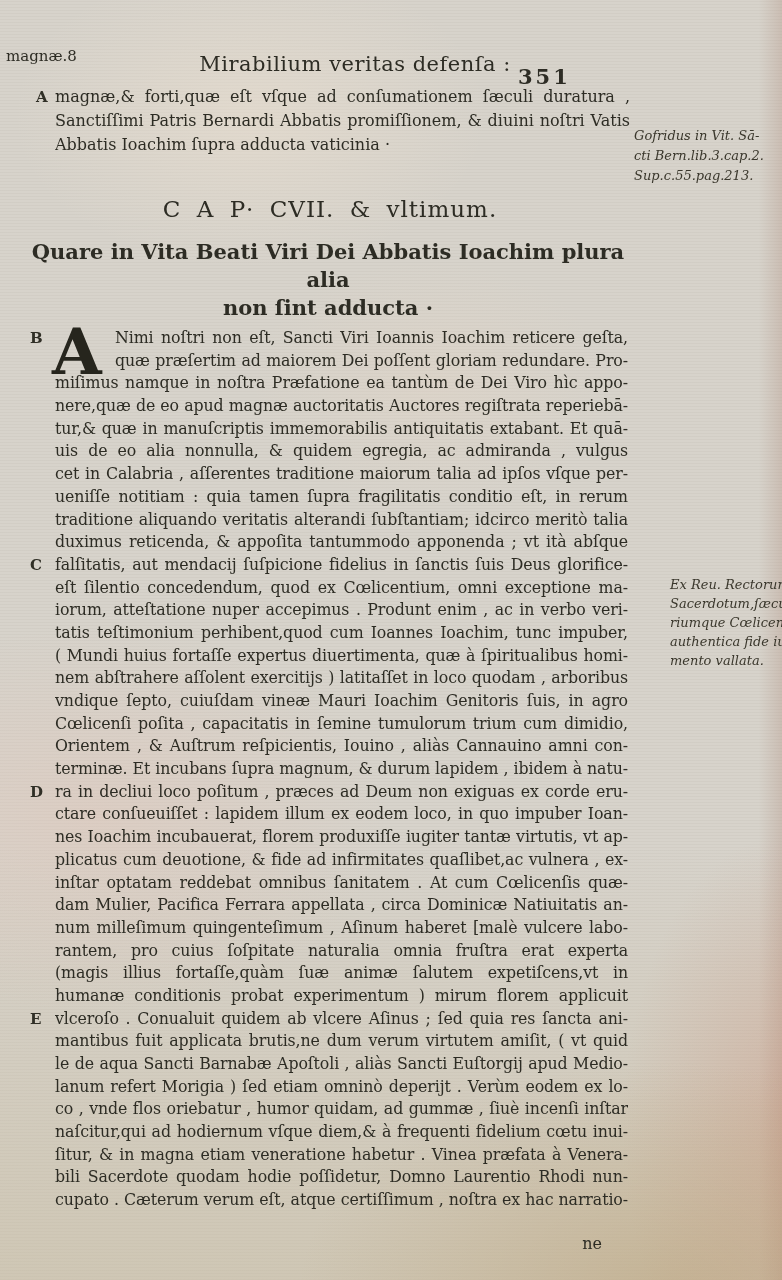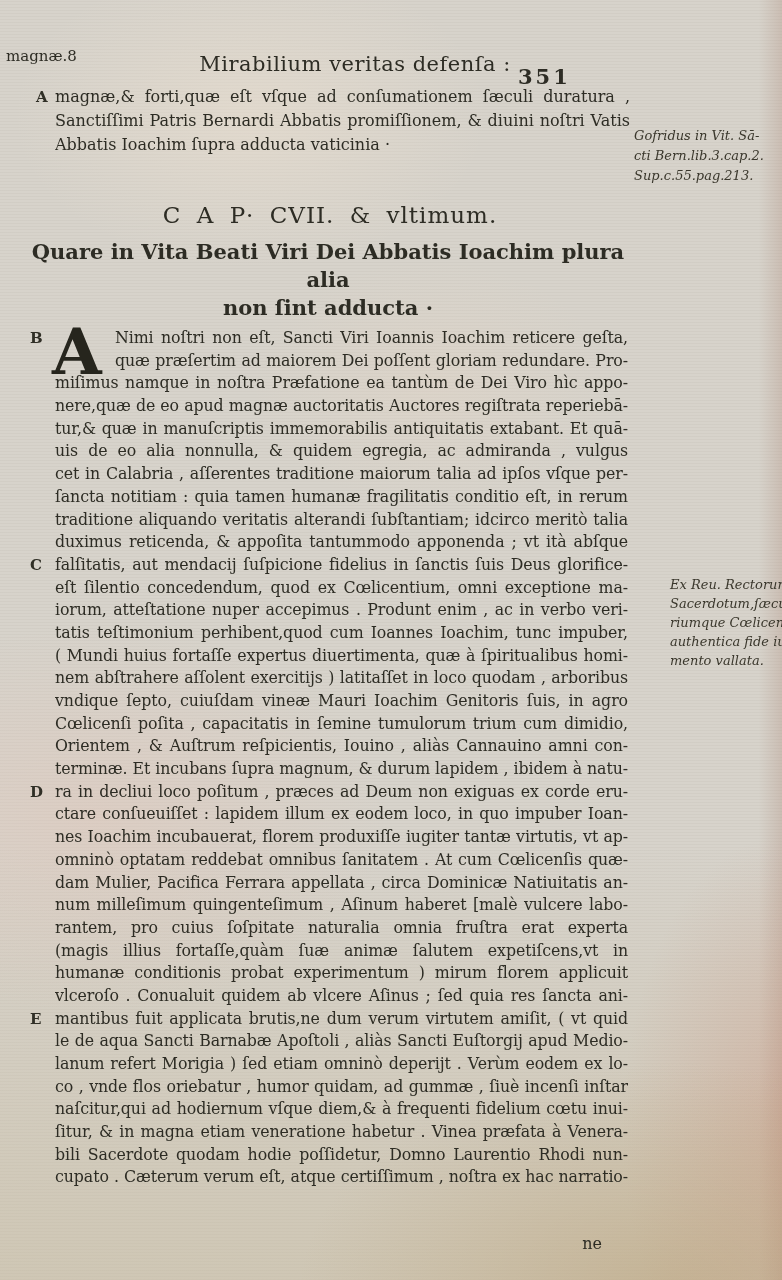--- a/index.html
+++ b/index.html
@@ -24,21 +24,21 @@
   .running-title{position:absolute;left:140px;top:52px;width:430px;text-align:center;
     font-size:21px;font-weight:normal;letter-spacing:.5px;}
   .page-number{position:absolute;left:518px;top:64px;font-size:21px;letter-spacing:3px;font-weight:bold;}
 
   .intro{position:absolute;left:55px;top:85px;width:575px;font-size:16px;}
   .intro .iline{height:24px;line-height:24px;overflow:hidden;}
   .jfull{text-align:justify;text-align-last:justify;}
   .margin-letter{position:absolute;font-size:15px;font-weight:bold;color:#302f26;}
   .ml-a{left:36px;top:88px;}
 
-  .cap-heading{position:absolute;left:0;top:202px;width:660px;text-align:center;
+  .cap-heading{position:absolute;left:0;top:196px;width:660px;text-align:center;
     font-size:23px;word-spacing:7px;letter-spacing:1px;}
   .subtitle{position:absolute;left:8px;top:238px;width:640px;text-align:center;
     font-size:21px;line-height:28px;font-weight:600;}
 
   .body-block{position:absolute;left:55px;top:327px;width:573px;font-size:15.8px;letter-spacing:-.1px;}
   .bline{height:22.7px;line-height:22.7px;overflow:hidden;text-align:justify;text-align-last:justify;}
   .bline.ind{padding-left:60px;}
   .drop-cap{position:absolute;left:-3px;top:-5px;font-size:64px;line-height:60px;font-weight:bold;color:#26251d;}
 
   .margin-note{position:absolute;left:634px;width:148px;font-style:italic;font-size:13px;color:#3a372c;}
@@ -85,37 +85,38 @@
   <div class="body-block">
     <span class="drop-cap">A</span>
     <div id="body-lines">
         <div class="bline ind">Nimi noſtri non eſt, Sancti Viri Ioannis Ioachim reticere geſta,</div>
         <div class="bline ind">quæ præſertim ad maiorem Dei poſſent gloriam redundare. Pro-</div>
         <div class="bline">miſimus namque in noſtra Præfatione ea tantùm de Dei Viro hìc appo-</div>
         <div class="bline">nere,quæ de eo apud magnæ auctoritatis Auctores regiſtrata reperiebā-</div>
         <div class="bline">tur,&amp; quæ in manuſcriptis immemorabilis antiquitatis extabant. Et quā-</div>
         <div class="bline">uis de eo alia nonnulla, &amp; quidem egregia, ac admiranda , vulgus prædi-</div>
         <div class="bline">cet in Calabria , aſſerentes traditione maiorum talia ad ipſos vſque per-</div>
-        <div class="bline">ſancta notitiam : quia tamen humanæ fragilitatis conditio eſt, in rerum</div>
+        <div class="bline">ueniſſe notitiam : quia tamen ſupra fragilitatis conditio eſt, in rerum</div>
         <div class="bline">traditione aliquando veritatis alterandi ſubſtantiam; idcirco meritò talia</div>
         <div class="bline">duximus reticenda, &amp; appoſita tantummodo apponenda ; vt ità abſque</div>
         <div class="bline">falſitatis, aut mendacij ſuſpicione fidelius in ſanctis ſuis Deus glorifice-</div>
         <div class="bline">eſt ſilentio concedendum, quod ex Cœlicentium, omni exceptione ma-</div>
         <div class="bline">iorum, atteſtatione nuper accepimus . Produnt enim , ac in verbo veri-</div>
         <div class="bline">tatis teſtimonium perhibent,quod cum Ioannes Ioachim, tunc impuber,</div>
         <div class="bline">( Mundi huius fortaſſe expertus diuertimenta, quæ à ſpiritualibus homi-</div>
         <div class="bline">nem abſtrahere aſſolent exercitijs ) latitaſſet in loco quodam , arboribus</div>
         <div class="bline">vndique ſepto, cuiuſdam vineæ Mauri Ioachim Genitoris ſuis, in agro</div>
         <div class="bline">Cœlicenſi poſita , capacitatis in ſemine tumulorum trium cum dimidio,</div>
         <div class="bline">Orientem , &amp; Auſtrum reſpicientis, Iouino , aliàs Cannauino amni con-</div>
         <div class="bline">terminæ. Et incubans ſupra magnum, &amp; durum lapidem , ibidem à natu-</div>
         <div class="bline">ra in decliui loco poſitum , præces ad Deum non exiguas ex corde eru-</div>
         <div class="bline">ctare conſueuiſſet : lapidem illum ex eodem loco, in quo impuber Ioan-</div>
         <div class="bline">nes Ioachim incubauerat, florem produxiſſe iugiter tantæ virtutis, vt ap-</div>
-        <div class="bline">omninò optatam reddebat omnibus ſanitatem . At cum Cœlicenſis quæ-</div>
+        <div class="bline">plicatus cum deuotione, &amp; fide ad infirmitates quaſlibet,ac vulnera , ex-</div>
+        <div class="bline">inſtar optatam reddebat omnibus ſanitatem . At cum Cœlicenſis quæ-</div>
         <div class="bline">dam Mulier, Pacifica Ferrara appellata , circa Dominicæ Natiuitatis an-</div>
         <div class="bline">num milleſimum quingenteſimum , Aſinum haberet [malè vulcere labo-</div>
         <div class="bline">rantem, pro cuius ſoſpitate naturalia omnia fruſtra erat experta remedia,</div>
         <div class="bline">(magis illius fortaſſe,quàm ſuæ animæ ſalutem expetiſcens,vt in ſimilibus</div>
         <div class="bline">humanæ conditionis probat experimentum ) mirum florem applicuit</div>
         <div class="bline">vlceroſo . Conualuit quidem ab vlcere Aſinus ; ſed quia res ſancta ani-</div>
         <div class="bline">mantibus fuit applicata brutis,ne dum verum virtutem amiſit, ( vt quid ſimi-</div>
         <div class="bline">le de aqua Sancti Barnabæ Apoſtoli , aliàs Sancti Euſtorgij apud Medio-</div>
         <div class="bline">lanum refert Morigia ) ſed etiam omninò deperijt . Verùm eodem ex lo-</div>
         <div class="bline">co , vnde flos oriebatur , humor quidam, ad gummæ , ſiuè incenſi inſtar</div>

